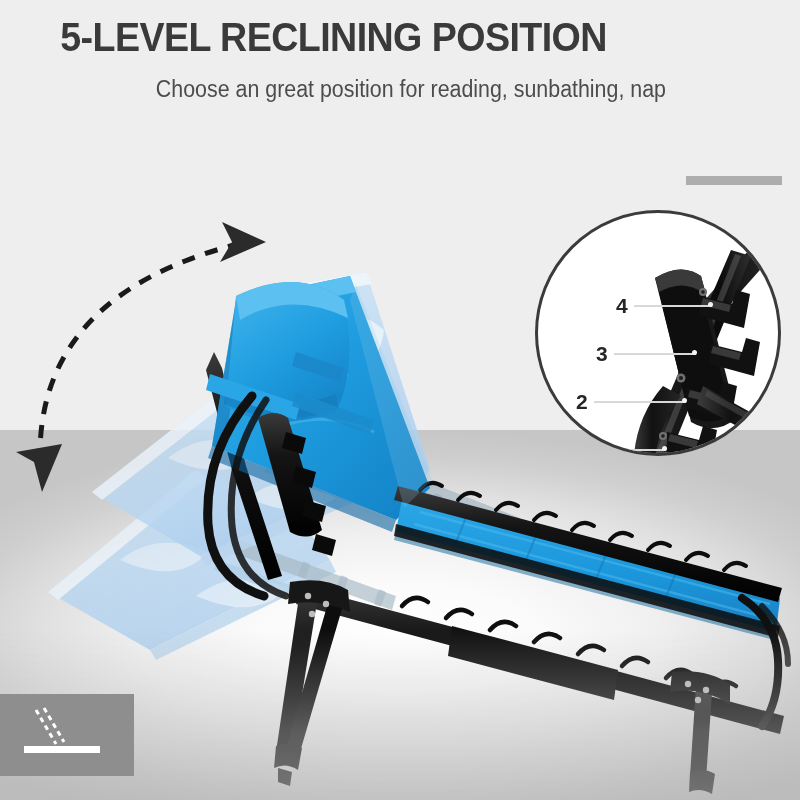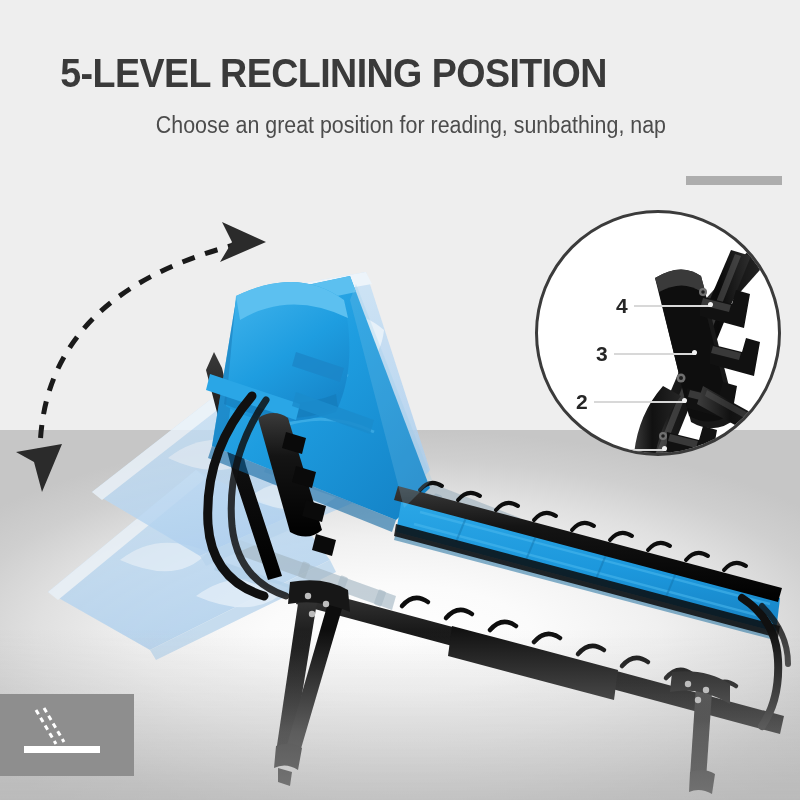--- a/index.html
+++ b/index.html
@@ -33,23 +33,23 @@
   .floor-bottom-shade {
     position: absolute;
     left: 0; bottom: 0;
     width: 800px; height: 170px;
     background: linear-gradient(to bottom, rgba(190,190,190,0) 0%, rgba(190,190,190,0.45) 60%, rgba(180,180,180,0.62) 100%);
   }
 
   
   .header {
     position: absolute;
-    left: 0; top: 16px;
+    left: 0; top: 0;
     width: 684px;
-    padding-top: 36px;
+    padding-top: 16px;
     box-sizing: border-box;
   }
   .title {
     margin: 0;
     padding: 0 18px 0 0;
     text-align: center;
     font-size: 40px;
     line-height: 1.06;
     letter-spacing: -0.6px;
     font-weight: bold;

